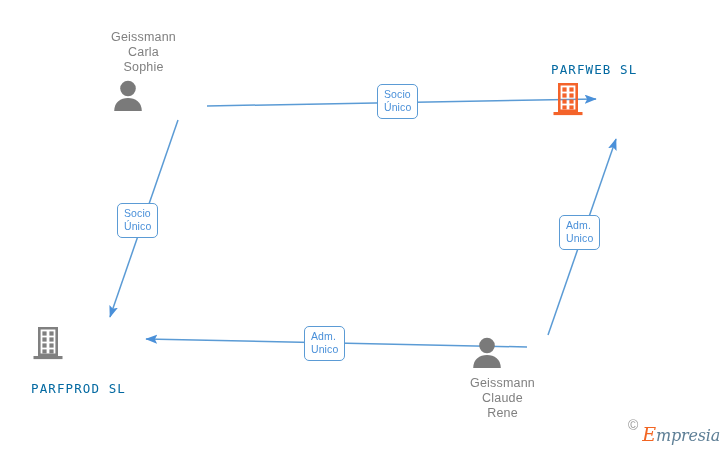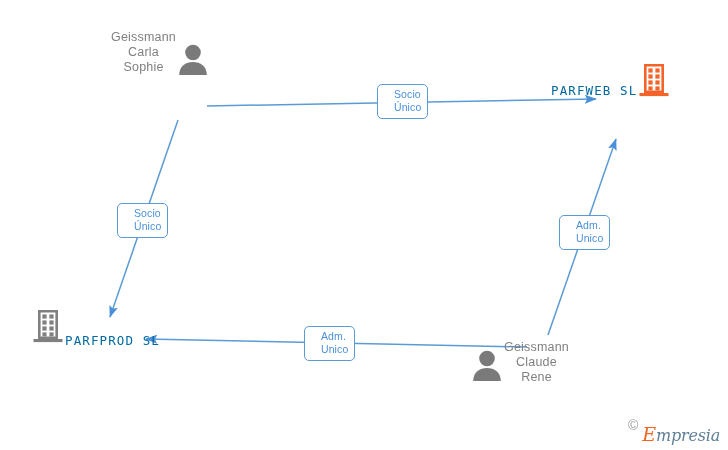--- a/index.html
+++ b/index.html
@@ -22,22 +22,22 @@
     left: 0;
     top: 0;
     width: 728px;
     height: 450px;
   }
 
   
   .node {
     position: absolute;
     display: flex;
-    flex-direction: row;
-    align-items: flex-end;
+    flex-direction: column;
+    align-items: flex-start;
     width: 150px;
     text-align: center;
   }
   .node-label {
     color: #808080;
     font-size: 12.5px;
     line-height: 15px;
     white-space: pre-line;
     letter-spacing: 0.2px;
   }
@@ -56,21 +56,21 @@
   
   .edge-chip {
     position: absolute;
     box-sizing: border-box;
     background: #ffffff;
     border: 1.3px solid #5b9bd5;
     border-radius: 5px;
     color: #4a90d9;
     font-size: 10.5px;
     line-height: 13px;
-    padding: 3px 6px 4px 16px;
+    padding: 3px 6px 4px 6px;
     text-align: left;
     white-space: pre-line;
     letter-spacing: 0.1px;
   }
 
   
   #watermark {
     position: absolute;
     right: 8px;
     bottom: 6px;
@@ -160,21 +160,21 @@
           <rect x="18.4" y="24.4" width="4.2" height="4.0"></rect>
 
           <rect x="11.4" y="24.4" width="4.2" height="4.0"></rect>
 
           <rect x="2.5" y="31" width="29" height="3.1"></rect>
         </g>
       </svg>
     </span>
   </div>
 
-  <div class="node" style="left:31px; top:308px;">
+  <div class="node" style="left:31px; top:325px;gap:12px;">
     <span class="node-icon">
       <svg width="34" height="36" viewBox="0 0 34 36" xmlns="http://www.w3.org/2000/svg">
         <g fill="#808080">
           <path d="M7 2 H27 V31 H7 Z M9.6 4.6 V28.4 H24.4 V4.6 Z"></path>
           <rect x="11.4" y="6.4" width="4.2" height="4.2"></rect>
           <rect x="18.4" y="6.4" width="4.2" height="4.2"></rect>
           <rect x="11.4" y="12.4" width="4.2" height="4.2"></rect>
           <rect x="18.4" y="12.4" width="4.2" height="4.2"></rect>
           <rect x="11.4" y="18.4" width="4.2" height="4.2"></rect>
           <rect x="18.4" y="18.4" width="4.2" height="4.2"></rect>

